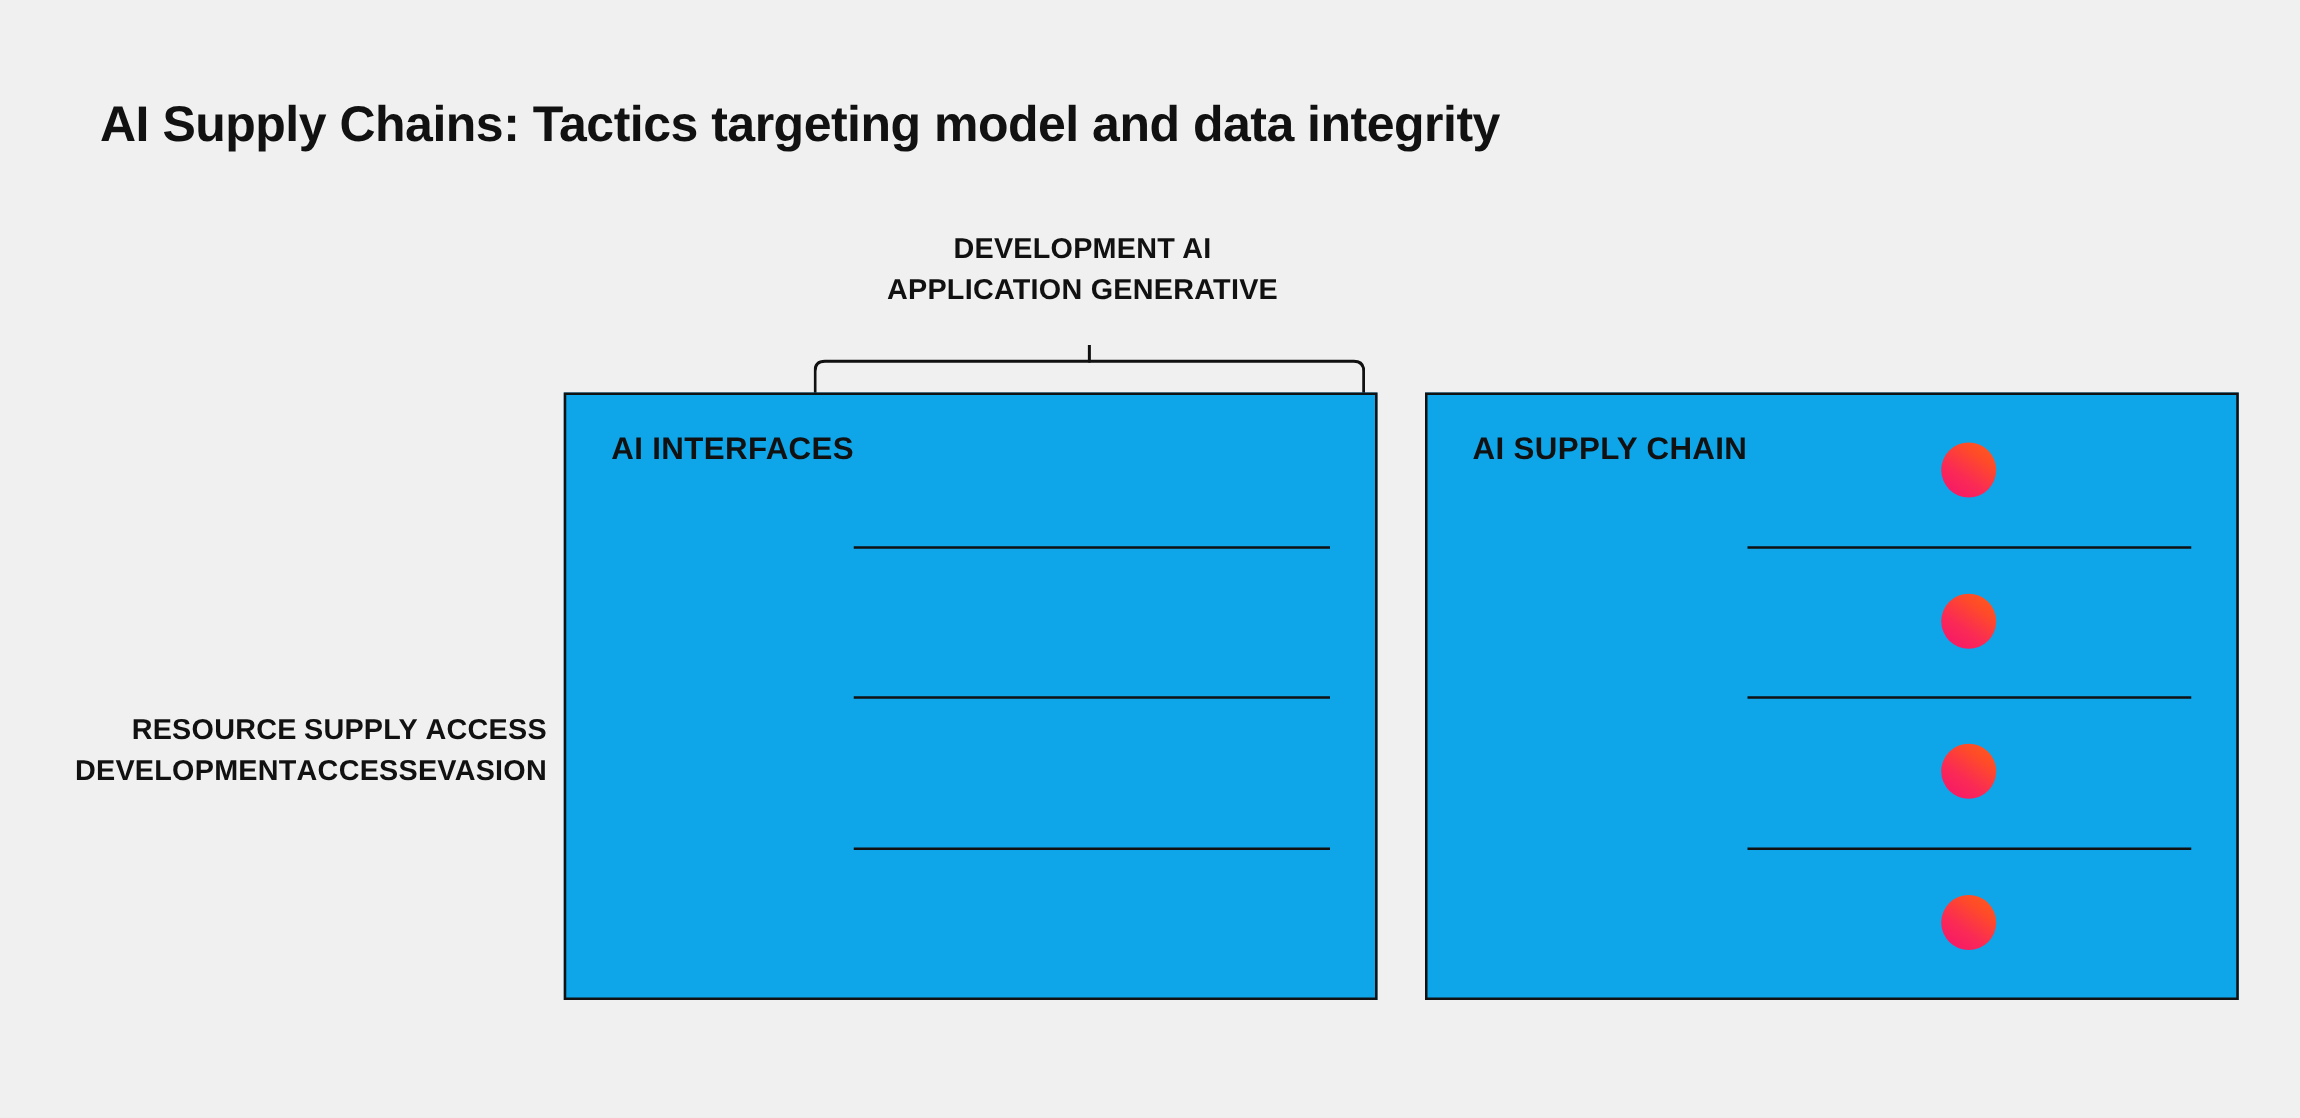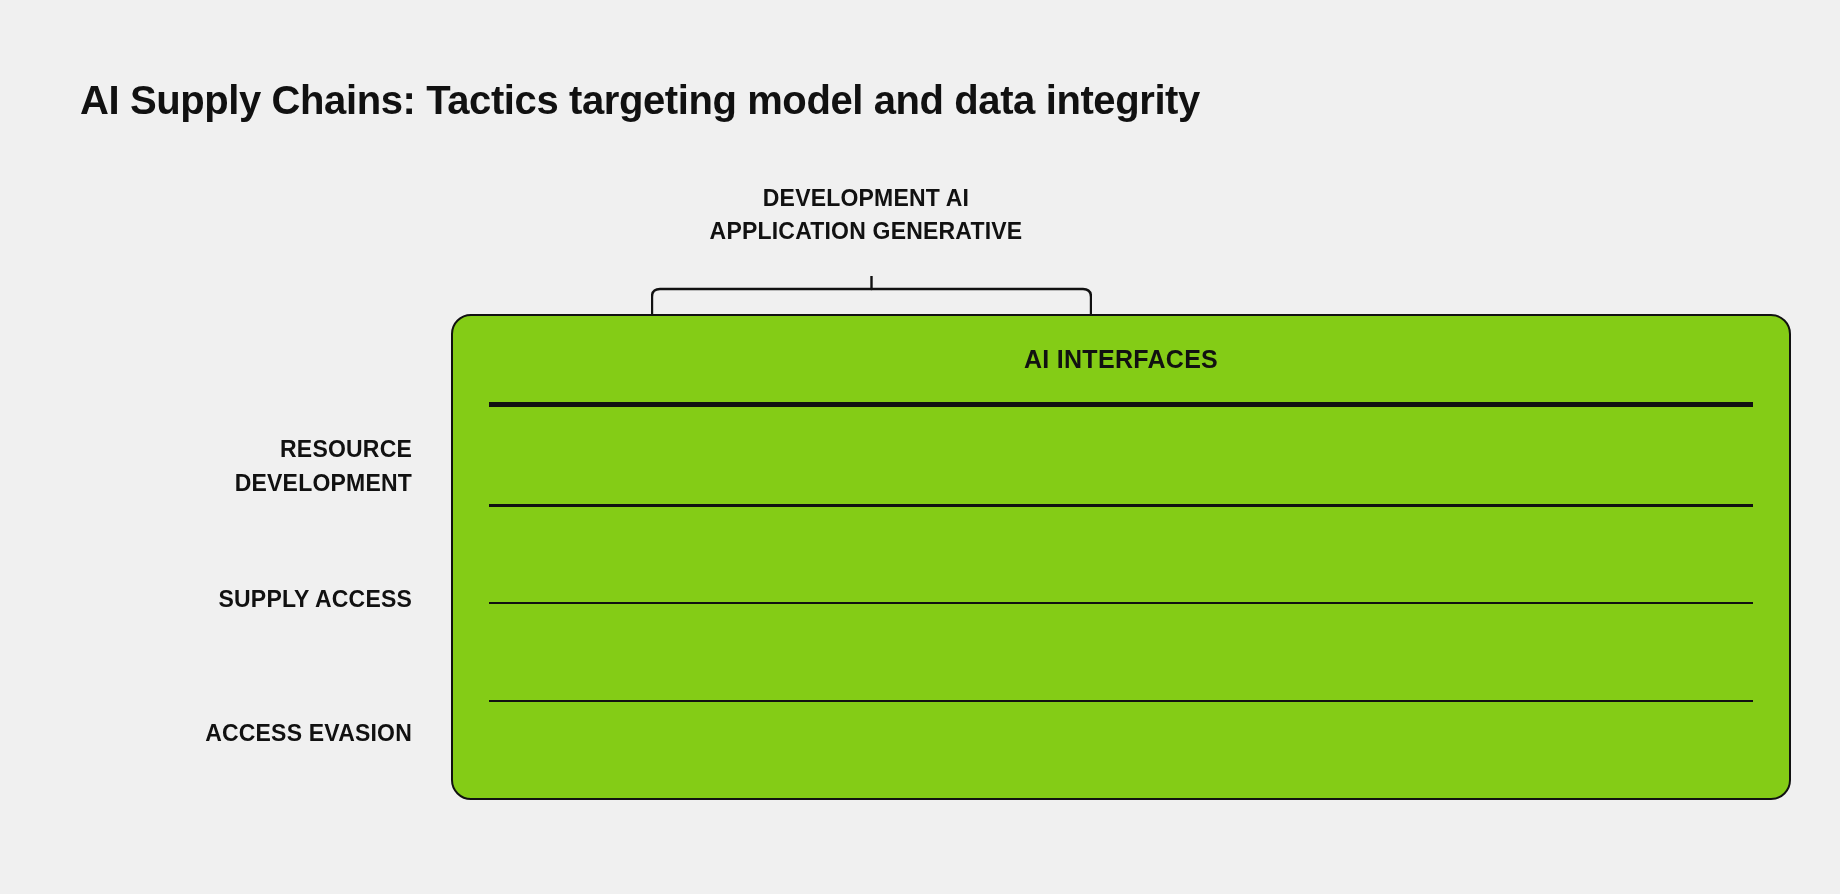--- a/index.html
+++ b/index.html
@@ -61,25 +61,25 @@
     left: 451px;
     top: 314px;
     width: 1340px;
     height: 486px;
     display: flex;
     gap: 38px;
   }
 
   .card {
     flex: 1 1 0;
-    background: #84cc16;
+    background: #0ea5e9;
     border: 2.2px solid #111111;
-    border-radius: 20px;
-    display: flex;
-    flex-direction: column;
+    border-radius: 0;
+    display: flex;
+    flex-direction: row;
     padding: 0 36px;
     overflow: hidden;
   }
 
   .card-title {
     height: 86px;
     display: flex;
     align-items: center;
     justify-content: center;
     font-size: 25px;
@@ -128,21 +128,20 @@
   .dot.hidden { visibility: hidden; }
 
   
   .row-labels {
     position: absolute;
     left: 60px;
     top: 400px;
     width: 352px;
     height: 400px;
     display: flex;
-    flex-direction: column;
   }
 
   .row-label {
     flex: 1 1 0;
     display: flex;
     align-items: center;
     justify-content: flex-end;
     text-align: right;
     font-size: 23px;
     font-weight: 700;
@@ -192,16 +191,34 @@
         </div>
         <div class="card-row">
           <span class="dot hidden"></span>
         </div>
         <div class="card-row">
           <span class="dot hidden"></span>
         </div>
       </div>
     </div>
 
+    <div class="card">
+      <div class="card-title">AI SUPPLY CHAIN</div>
+      <div class="card-title-rule"></div>
+      <div class="card-rows">
+        <div class="card-row">
+          <span class="dot"></span>
+        </div>
+        <div class="card-row">
+          <span class="dot"></span>
+        </div>
+        <div class="card-row">
+          <span class="dot"></span>
+        </div>
+        <div class="card-row">
+          <span class="dot"></span>
+        </div>
+      </div>
+    </div>
 
 
   </div>
 </div>
 
 </body></html>

